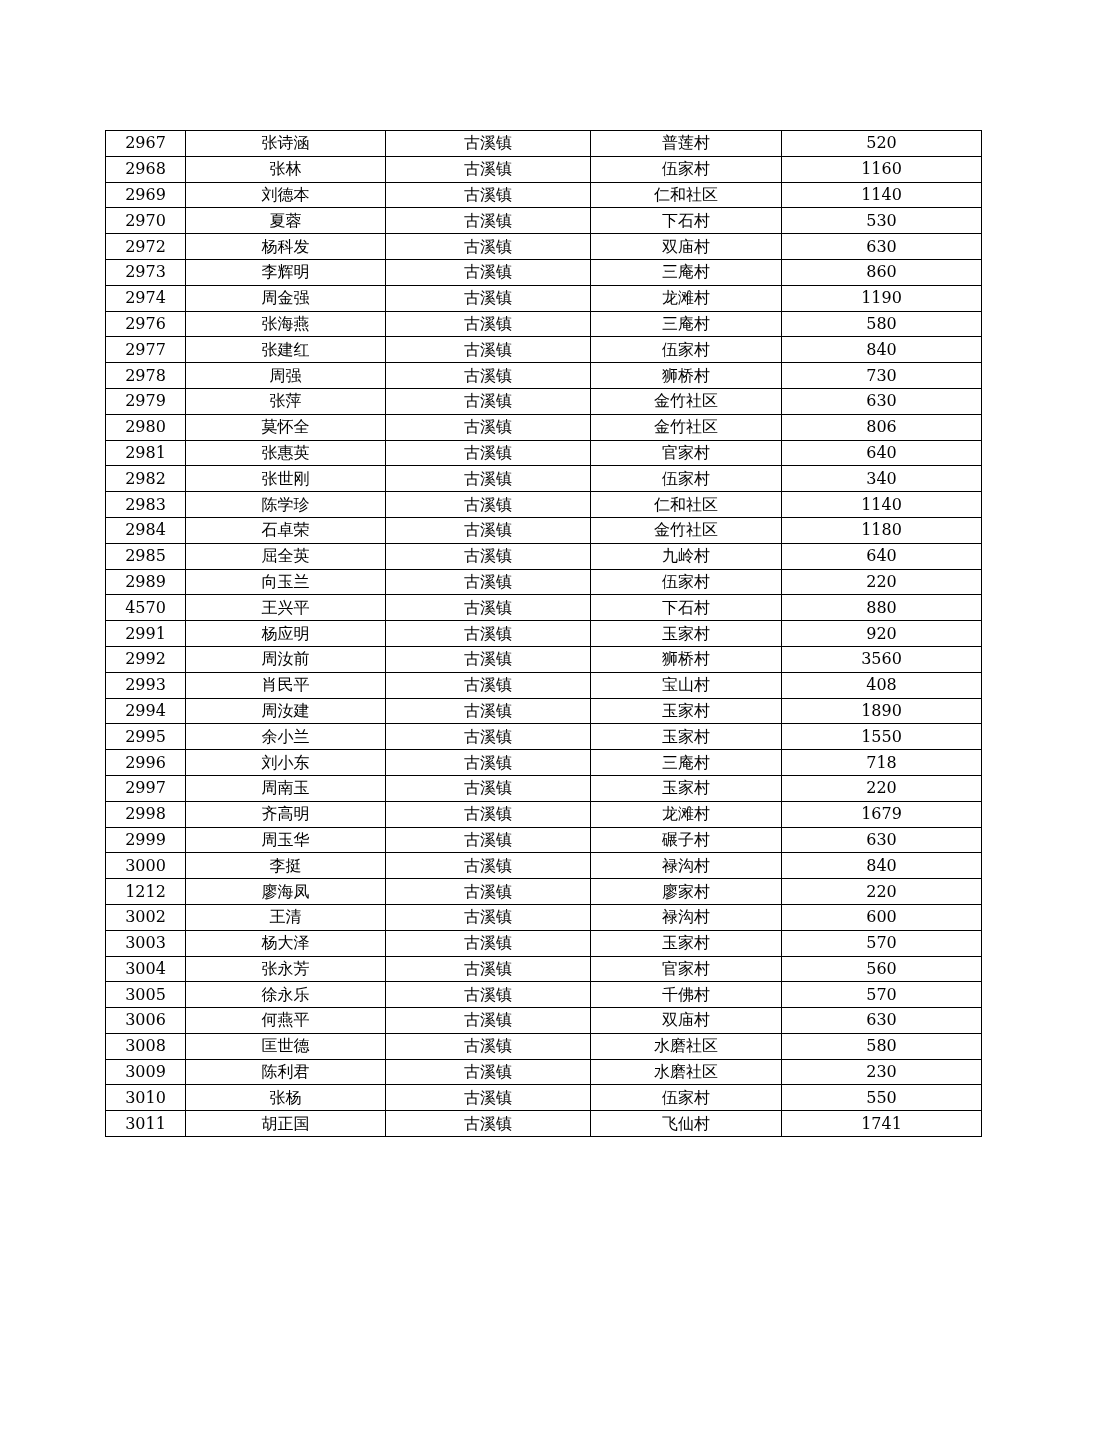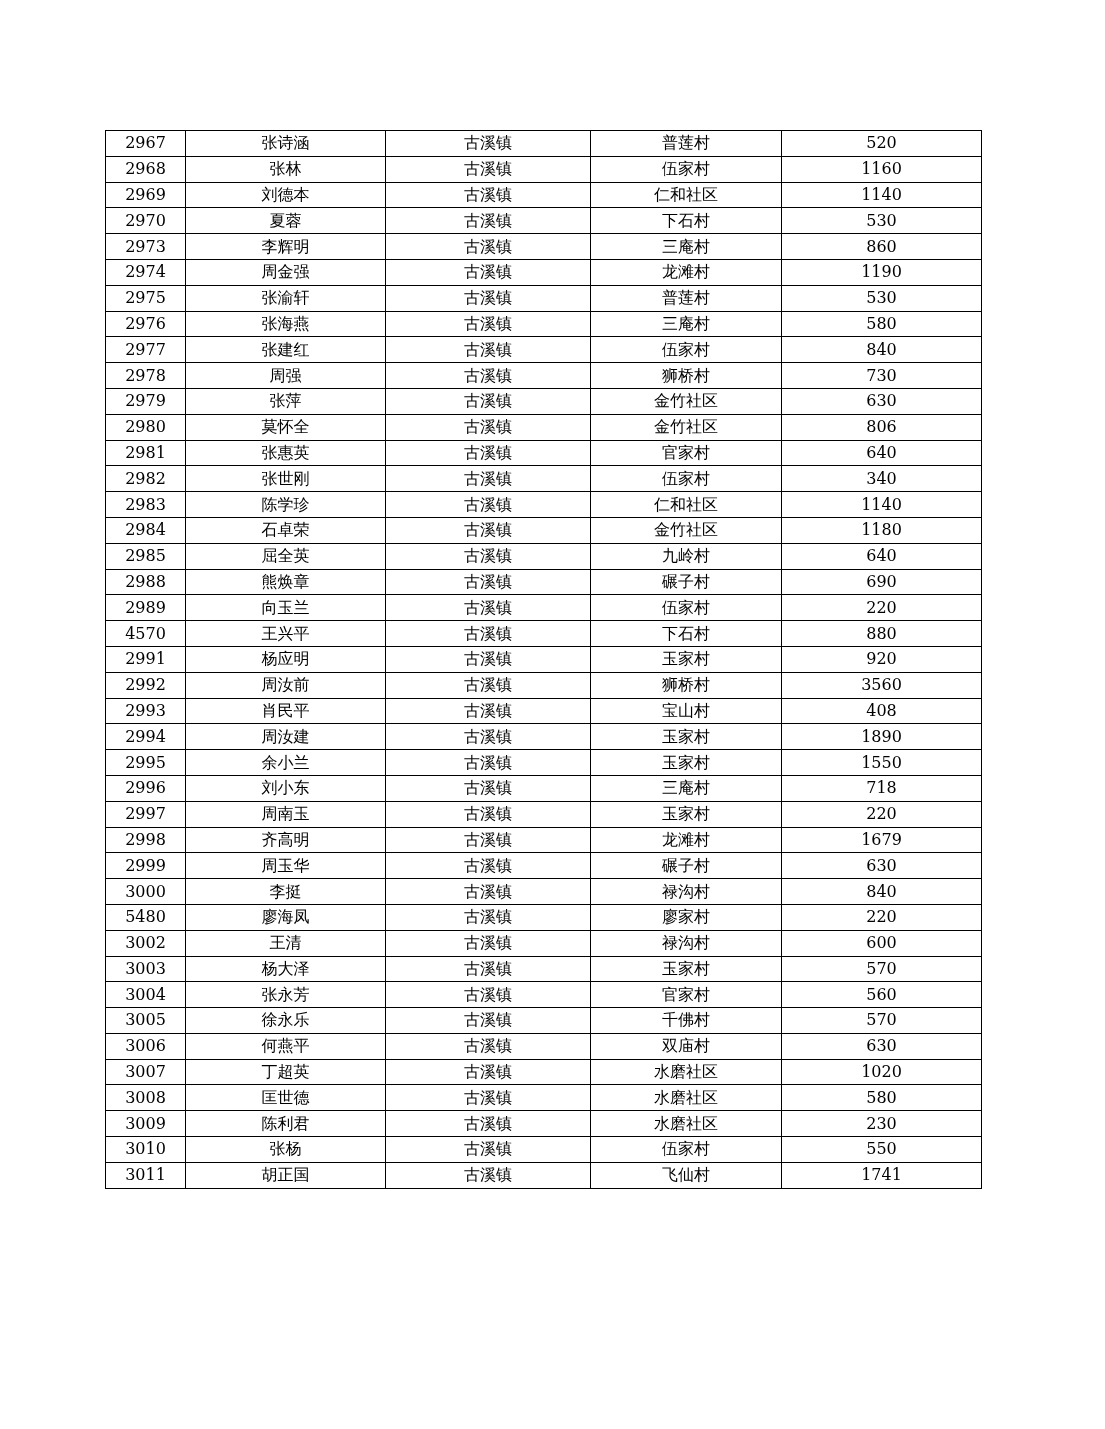--- a/index.html
+++ b/index.html
@@ -76,41 +76,41 @@
           <td>1140</td>
         </tr>
         <tr>
           <td>2970</td>
           <td>夏蓉</td>
           <td>古溪镇</td>
           <td>下石村</td>
           <td>530</td>
         </tr>
         <tr>
+          <td>2972</td>
+          <td>杨科发</td>
+          <td>古溪镇</td>
+          <td>双庙村</td>
+          <td>630</td>
+        </tr>
+        <tr>
           <td>2973</td>
           <td>李辉明</td>
           <td>古溪镇</td>
           <td>三庵村</td>
           <td>860</td>
         </tr>
         <tr>
           <td>2974</td>
           <td>周金强</td>
           <td>古溪镇</td>
           <td>龙滩村</td>
           <td>1190</td>
         </tr>
         <tr>
-          <td>2975</td>
-          <td>张渝轩</td>
-          <td>古溪镇</td>
-          <td>普莲村</td>
-          <td>530</td>
-        </tr>
-        <tr>
           <td>2976</td>
           <td>张海燕</td>
           <td>古溪镇</td>
           <td>三庵村</td>
           <td>580</td>
         </tr>
         <tr>
           <td>2977</td>
           <td>张建红</td>
           <td>古溪镇</td>
@@ -167,27 +167,20 @@
           <td>1180</td>
         </tr>
         <tr>
           <td>2985</td>
           <td>屈全英</td>
           <td>古溪镇</td>
           <td>九岭村</td>
           <td>640</td>
         </tr>
         <tr>
-          <td>2988</td>
-          <td>熊焕章</td>
-          <td>古溪镇</td>
-          <td>碾子村</td>
-          <td>690</td>
-        </tr>
-        <tr>
           <td>2989</td>
           <td>向玉兰</td>
           <td>古溪镇</td>
           <td>伍家村</td>
           <td>220</td>
         </tr>
         <tr>
           <td>4570</td>
           <td>王兴平</td>
           <td>古溪镇</td>
@@ -258,21 +251,21 @@
           <td>630</td>
         </tr>
         <tr>
           <td>3000</td>
           <td>李挺</td>
           <td>古溪镇</td>
           <td>禄沟村</td>
           <td>840</td>
         </tr>
         <tr>
-          <td>5480</td>
+          <td>1212</td>
           <td>廖海凤</td>
           <td>古溪镇</td>
           <td>廖家村</td>
           <td>220</td>
         </tr>
         <tr>
           <td>3002</td>
           <td>王清</td>
           <td>古溪镇</td>
           <td>禄沟村</td>
@@ -298,27 +291,20 @@
           <td>古溪镇</td>
           <td>千佛村</td>
           <td>570</td>
         </tr>
         <tr>
           <td>3006</td>
           <td>何燕平</td>
           <td>古溪镇</td>
           <td>双庙村</td>
           <td>630</td>
-        </tr>
-        <tr>
-          <td>3007</td>
-          <td>丁超英</td>
-          <td>古溪镇</td>
-          <td>水磨社区</td>
-          <td>1020</td>
         </tr>
         <tr>
           <td>3008</td>
           <td>匡世德</td>
           <td>古溪镇</td>
           <td>水磨社区</td>
           <td>580</td>
         </tr>
         <tr>
           <td>3009</td>

